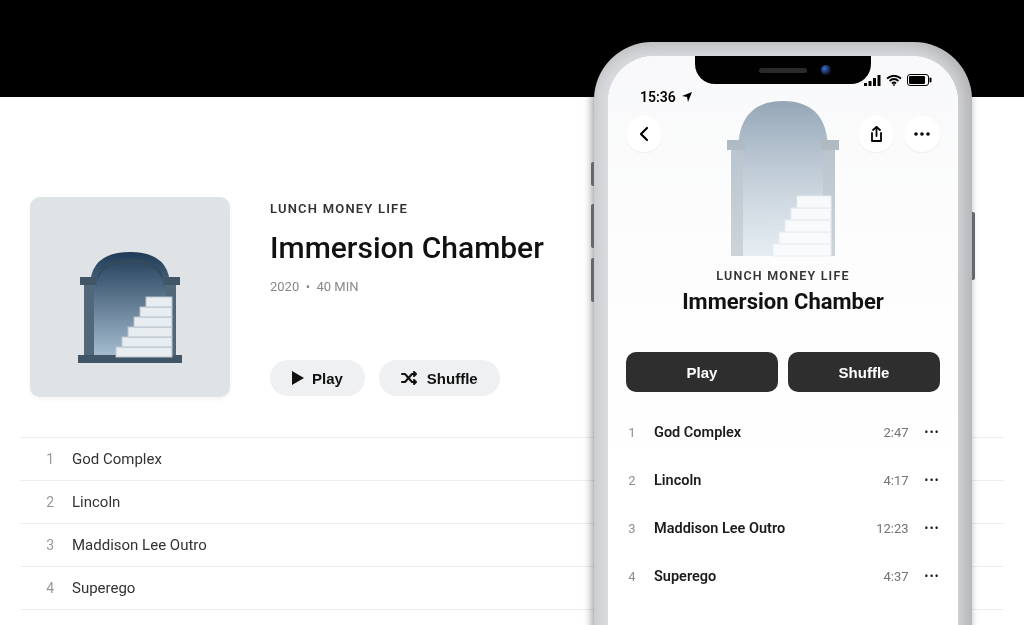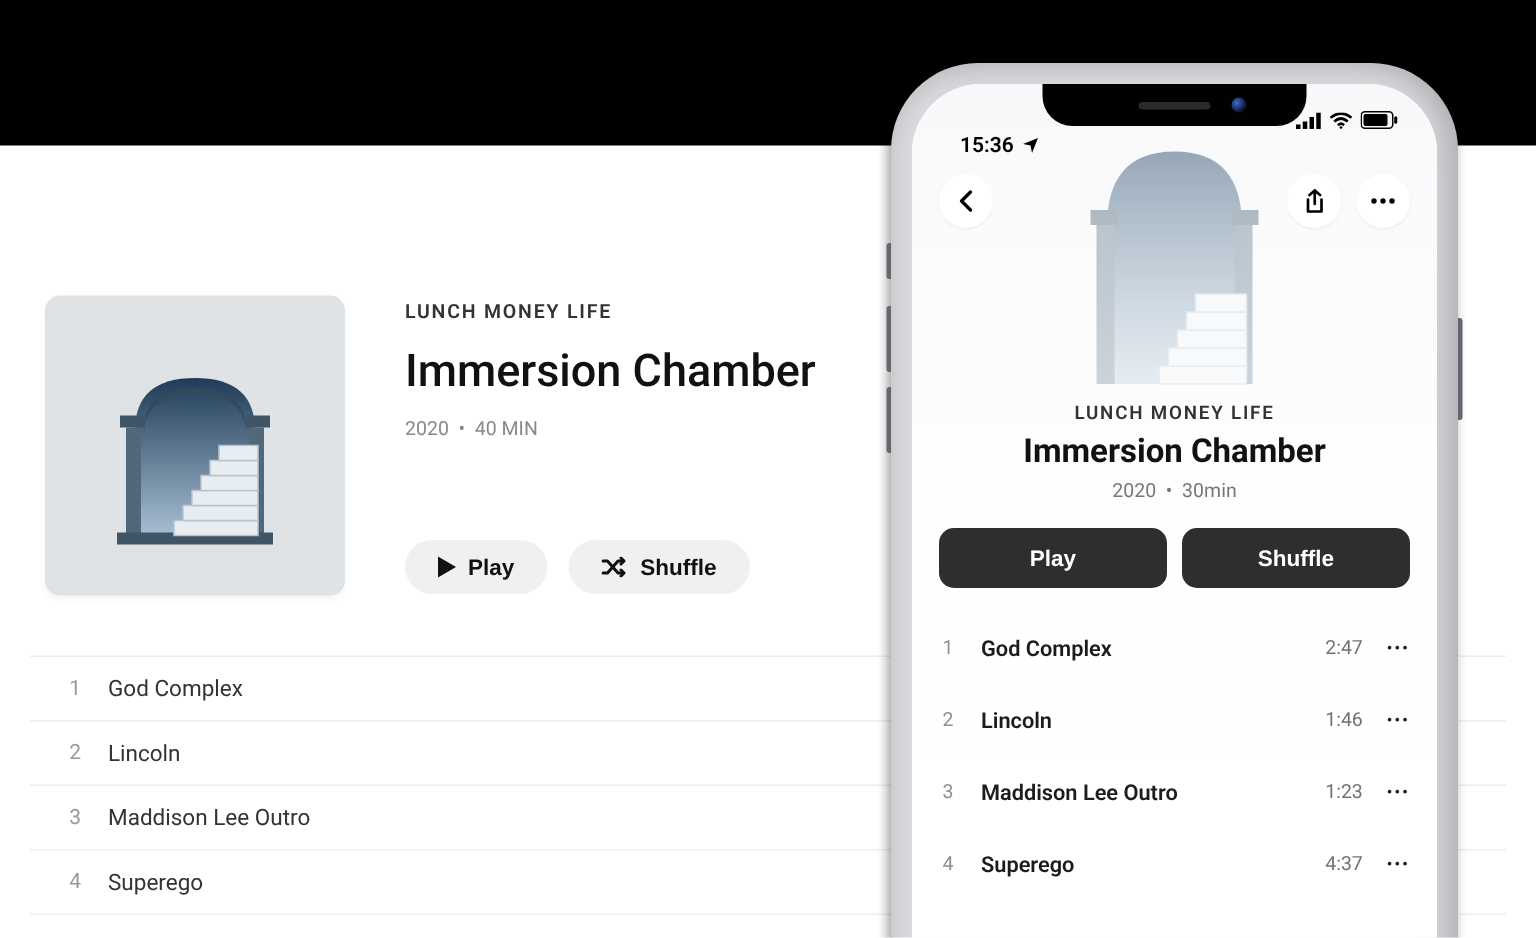--- a/index.html
+++ b/index.html
@@ -402,47 +402,44 @@
             <circle cx="8" cy="2" r="1.8" fill="#000"></circle>
             <circle cx="14" cy="2" r="1.8" fill="#000"></circle>
           </svg>
         </div>
       </div>
     </div>
 
     <div class="phone-meta">
       <div class="p-artist">LUNCH MONEY LIFE</div>
       <div class="p-title">Immersion Chamber</div>
-      <div class="p-sub">
-        <span>2020</span><span> &nbsp;•&nbsp; </span><span>30min</span>
-      </div>
     </div>
 
     <div class="p-buttons">
       <button class="darkbtn">Play</button>
       <button class="darkbtn">Shuffle</button>
     </div>
 
     <div class="p-tracks">
       <div class="p-row">
         <div class="p-num">1</div>
         <div class="p-name">God Complex</div>
         <div class="p-dur">2:47</div>
         <div class="p-more">•••</div>
       </div>
       <div class="p-row">
         <div class="p-num">2</div>
         <div class="p-name">Lincoln</div>
-        <div class="p-dur">1:46</div>
+        <div class="p-dur">4:17</div>
         <div class="p-more">•••</div>
       </div>
       <div class="p-row">
         <div class="p-num">3</div>
         <div class="p-name">Maddison Lee Outro</div>
-        <div class="p-dur">1:23</div>
+        <div class="p-dur">12:23</div>
         <div class="p-more">•••</div>
       </div>
       <div class="p-row">
         <div class="p-num">4</div>
         <div class="p-name">Superego</div>
         <div class="p-dur">4:37</div>
         <div class="p-more">•••</div>
       </div>
     </div>
 

